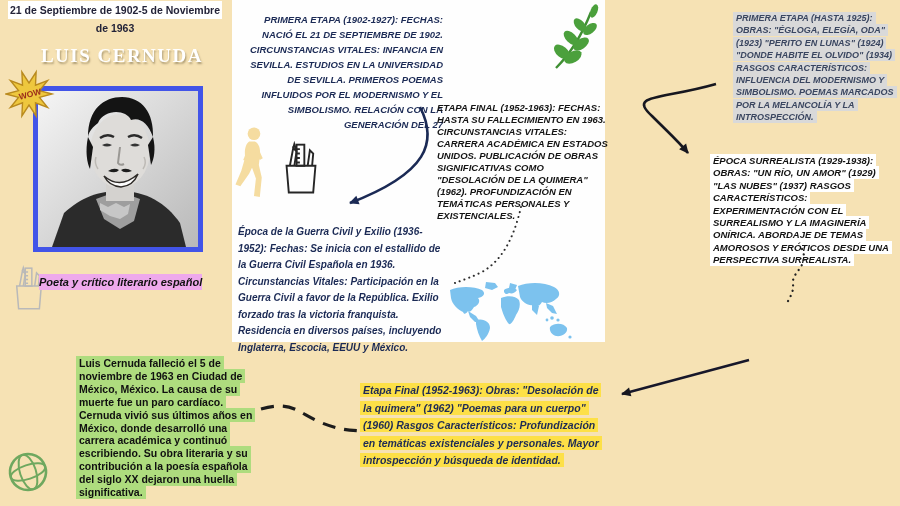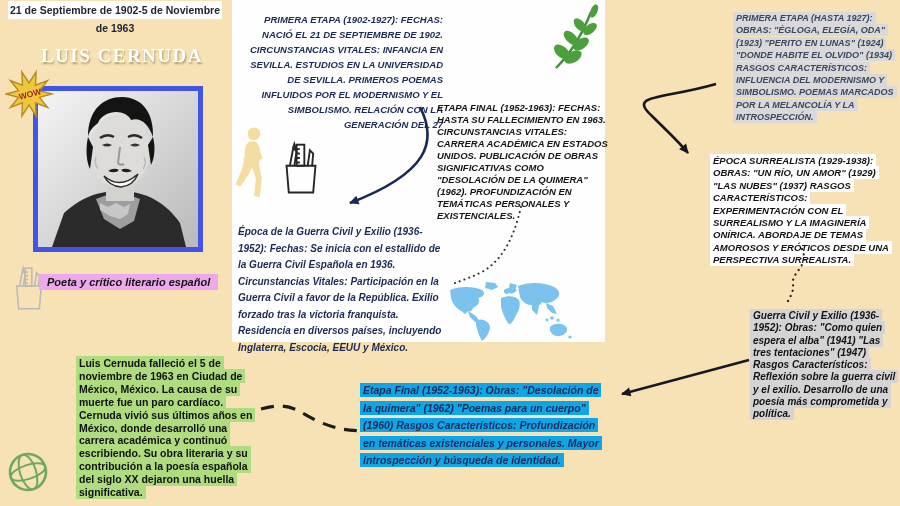--- a/index.html
+++ b/index.html
@@ -33,27 +33,27 @@
   .b1{left:238px;top:12px;width:205px;font-size:9.5px;line-height:15px;color:#1b2a55;text-align:right;}
   .b2{left:238px;top:224px;width:208px;font-size:10px;line-height:16.5px;color:#1b2a55;}
   .b3{left:437px;top:102px;width:176px;font-size:9.5px;line-height:12px;color:#141414;}
   .b4{left:733px;top:12px;width:168px;font-size:9px;line-height:12.4px;color:#3a4660;font-weight:600;}
   .b4 .hl{background:#d9d9d9;}
   .b5{left:710px;top:155px;width:190px;font-size:9.5px;line-height:12.4px;color:#121212;}
   .b5 .hl{background:#ffffff;}
   .b6{left:750px;top:310px;width:148px;font-size:10px;line-height:12.3px;color:#121212;}
   .b6 .hl{background:#d4d4d4;}
   .b7{left:360px;top:382px;width:250px;font-size:10.5px;line-height:17.5px;color:#1e2b55;}
-  .b7 .hl{background:#0ea5e9;}
+  .b7 .hl{background:#fde047;}
   .b8{left:68px;top:357px;width:184px;font-size:10.5px;line-height:12.9px;color:#101010;font-style:normal;padding-left:8px;}
   .b8 .hl{background:#aedc7e;}
   .role{
     left:39px;top:276px;z-index:4;font-size:11px;font-weight:bold;font-style:italic;color:#111;
   }
-  .role .hl{background:#eea9ec;padding:2px 8px;}
+  .role .hl{background:#eea9ec;padding:2px 0;}
   .icon{z-index:2;}
   .arrows{left:0;top:0;width:900px;height:506px;z-index:5;pointer-events:none;}
 </style>
 </head>
 <body>
 
 <div class="canvas">
 
   <div class="abs panel"></div>
 
@@ -119,30 +119,27 @@
 
   <div class="tb b2">
     <span>Época de la Guerra Civil y Exilio (1936-1952): Fechas: Se inicia con el estallido de la Guerra Civil Española en 1936. Circunstancias Vitales: Participación en la Guerra Civil a favor de la República. Exilio forzado tras la victoria franquista. Residencia en diversos países, incluyendo Inglaterra, Escocia, EEUU y México.</span>
   </div>
 
   <div class="tb b3">
     <span>ETAPA FINAL (1952-1963): FECHAS: HASTA SU FALLECIMIENTO EN 1963. CIRCUNSTANCIAS VITALES: CARRERA ACADÉMICA EN ESTADOS UNIDOS. PUBLICACIÓN DE OBRAS SIGNIFICATIVAS COMO "DESOLACIÓN DE LA QUIMERA" (1962). PROFUNDIZACIÓN EN TEMÁTICAS PERSONALES Y EXISTENCIALES.</span>
   </div>
 
   <div class="tb b4">
-    <span class="hl">PRIMERA ETAPA (HASTA 1927): OBRAS: "ÉGLOGA, ELEGÍA, ODA" (1923) "PERITO EN LUNAS" (1924) "DONDE HABITE EL OLVIDO" (1934) RASGOS CARACTERÍSTICOS: INFLUENCIA DEL MODERNISMO Y SIMBOLISMO. POEMAS MARCADOS POR LA MELANCOLÍA Y LA INTROSPECCIÓN.</span>
+    <span class="hl">PRIMERA ETAPA (HASTA 1925): OBRAS: "ÉGLOGA, ELEGÍA, ODA" (1923) "PERITO EN LUNAS" (1924) "DONDE HABITE EL OLVIDO" (1934) RASGOS CARACTERÍSTICOS: INFLUENCIA DEL MODERNISMO Y SIMBOLISMO. POEMAS MARCADOS POR LA MELANCOLÍA Y LA INTROSPECCIÓN.</span>
   </div>
 
   <div class="tb b5">
     <span class="hl">ÉPOCA SURREALISTA (1929-1938): OBRAS: "UN RÍO, UN AMOR" (1929) "LAS NUBES" (1937) RASGOS CARACTERÍSTICOS: EXPERIMENTACIÓN CON EL SURREALISMO Y LA IMAGINERÍA ONÍRICA. ABORDAJE DE TEMAS AMOROSOS Y ERÓTICOS DESDE UNA PERSPECTIVA SURREALISTA.</span>
   </div>
 
-  <div class="tb b6">
-    <span class="hl">Guerra Civil y Exilio (1936-1952): Obras: "Como quien espera el alba" (1941) "Las tres tentaciones" (1947) Rasgos Característicos: Reflexión sobre la guerra civil y el exilio. Desarrollo de una poesía más comprometida y política.</span>
-  </div>
 
   <div class="tb b7">
     <span class="hl">Etapa Final (1952-1963): Obras: "Desolación de la quimera" (1962) "Poemas para un cuerpo" (1960) Rasgos Característicos: Profundización en temáticas existenciales y personales. Mayor introspección y búsqueda de identidad.</span>
   </div>
 
   <div class="tb b8">
     <span class="hl">Luis Cernuda falleció el 5 de noviembre de 1963 en Ciudad de México, México. La causa de su muerte fue un paro cardíaco. Cernuda vivió sus últimos años en México, donde desarrolló una carrera académica y continuó escribiendo. Su obra literaria y su contribución a la poesía española del siglo XX dejaron una huella significativa.</span>
   </div>
 
   <svg class="abs icon" style="left:232px;top:126px" width="42" height="74" viewBox="0 0 42 76">

